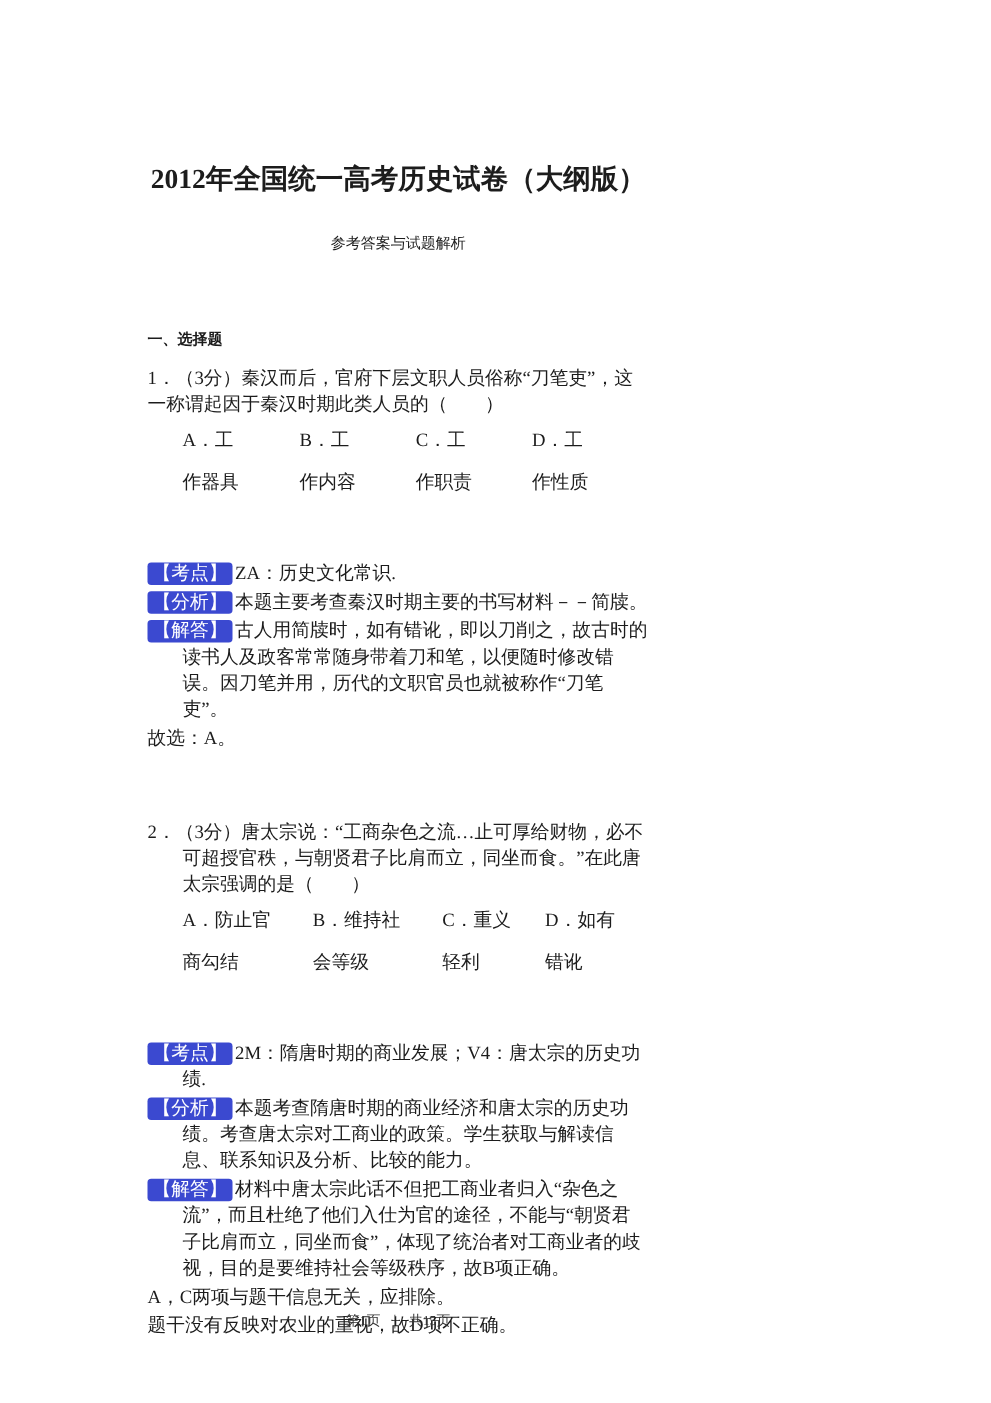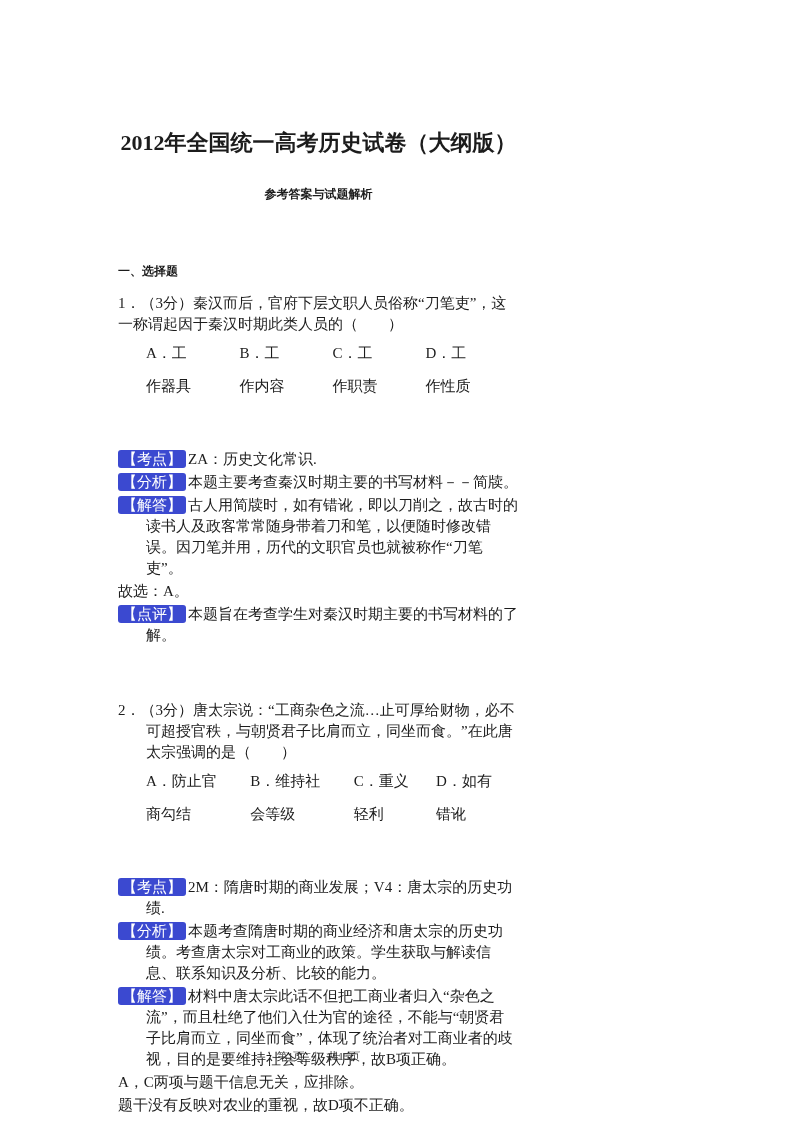--- a/index.html
+++ b/index.html
@@ -24,21 +24,21 @@
   }
   .doc-title {
     font-size: 22px;
     font-weight: bold;
     text-align: center;
     line-height: 30px;
     margin: 0;
   }
   .doc-subtitle {
     font-size: 12px;
-    font-weight: bold;
+    font-weight: normal;
     text-align: center;
     margin-top: 28px;
   }
   .section-heading {
     font-size: 12px;
     font-weight: bold;
     margin-top: 56px;
     line-height: 24px;
   }
   .para {
@@ -111,23 +111,20 @@
       <p class="para hang">
         <span class="badge">【考点】</span><span>ZA：历史文化常识.</span>
       </p>
       <p class="para hang">
         <span class="badge">【分析】</span><span>本题主要考查秦汉时期主要的书写材料－－简牍。</span>
       </p>
       <p class="para hang">
         <span class="badge">【解答】</span><span>古人用简牍时，如有错讹，即以刀削之，故古时的读书人及政客常常随身带着刀和笔，以便随时修改错误。因刀笔并用，历代的文职官员也就被称作“刀笔吏”。</span>
       </p>
       <p class="para">故选：A。</p>
-      <p class="para hang">
-        <span class="badge">【点评】</span><span>本题旨在考查学生对秦汉时期主要的书写材料的了解。</span>
-      </p>
     </div>
   </section>
 
   <section class="question">
     <p class="para q-stem hang">2．（3分）唐太宗说：“工商杂色之流…止可厚给财物，必不可超授官秩，与朝贤君子比肩而立，同坐而食。”在此唐太宗强调的是（　　）</p>
     <div class="options tight">
       <span class="opt">A．防止官商勾结</span>
       <span class="opt">B．维持社会等级</span>
       <span class="opt">C．重义轻利</span>
       <span class="opt">D．如有错讹</span>

